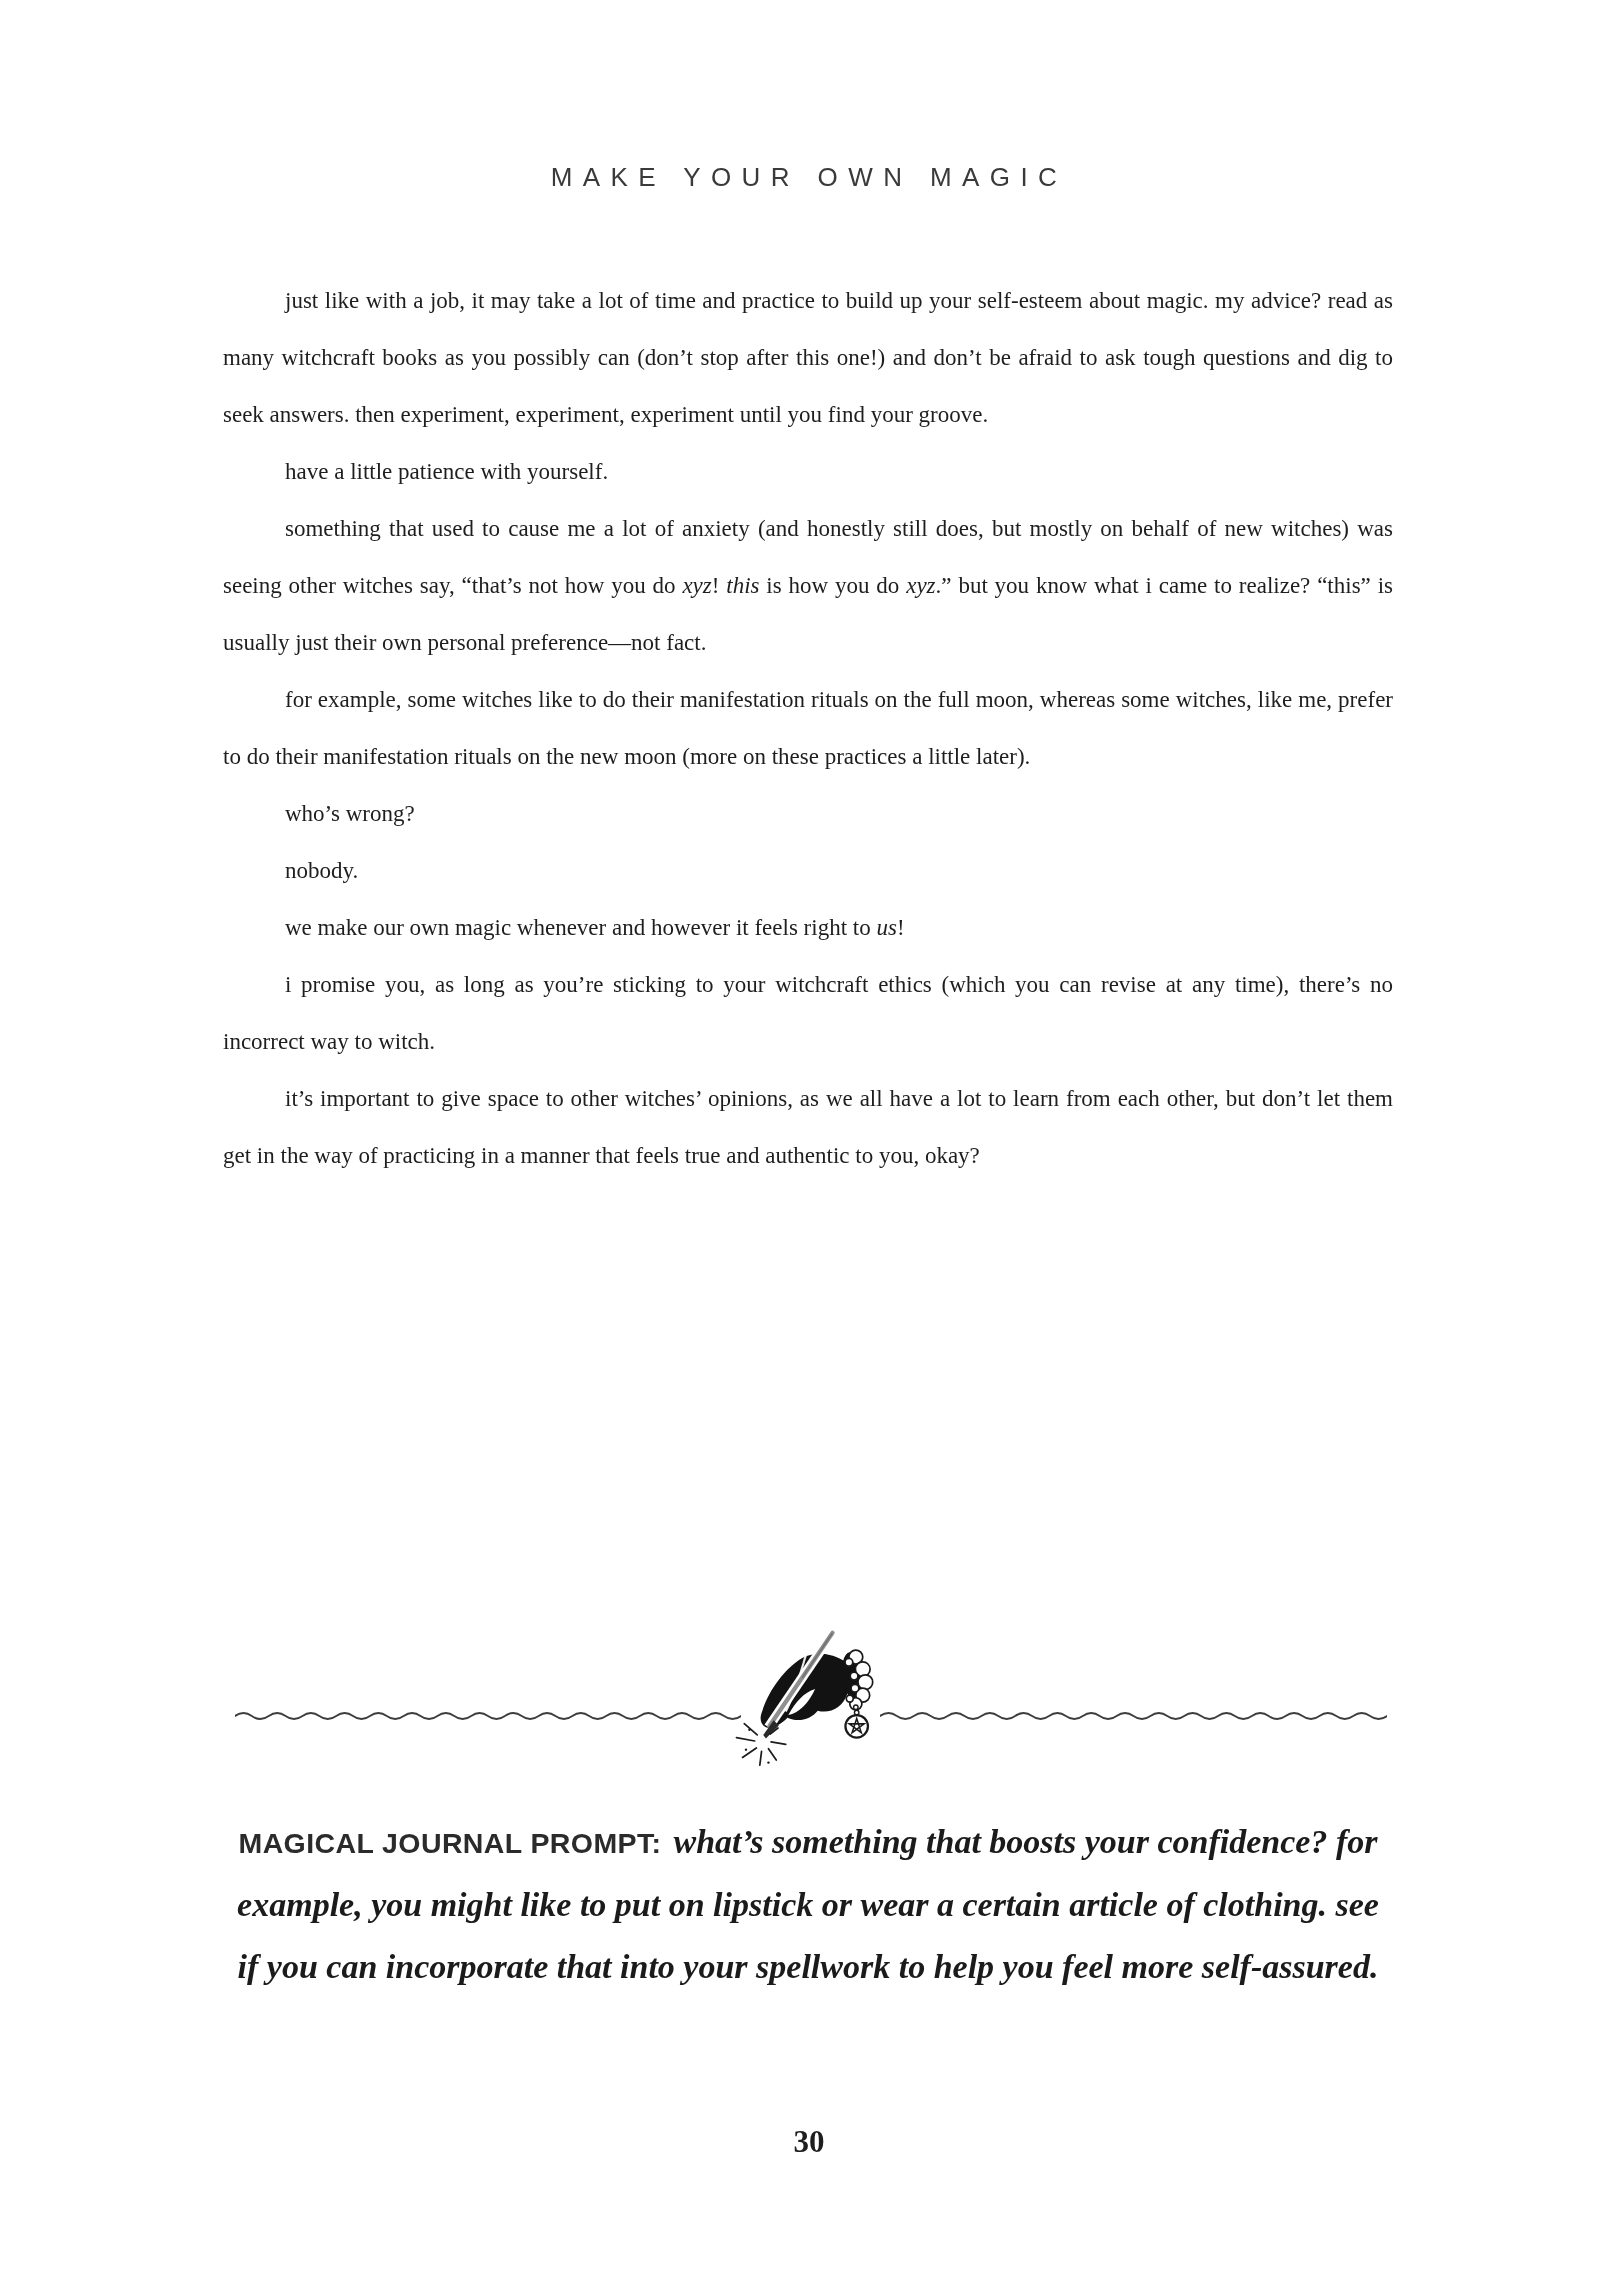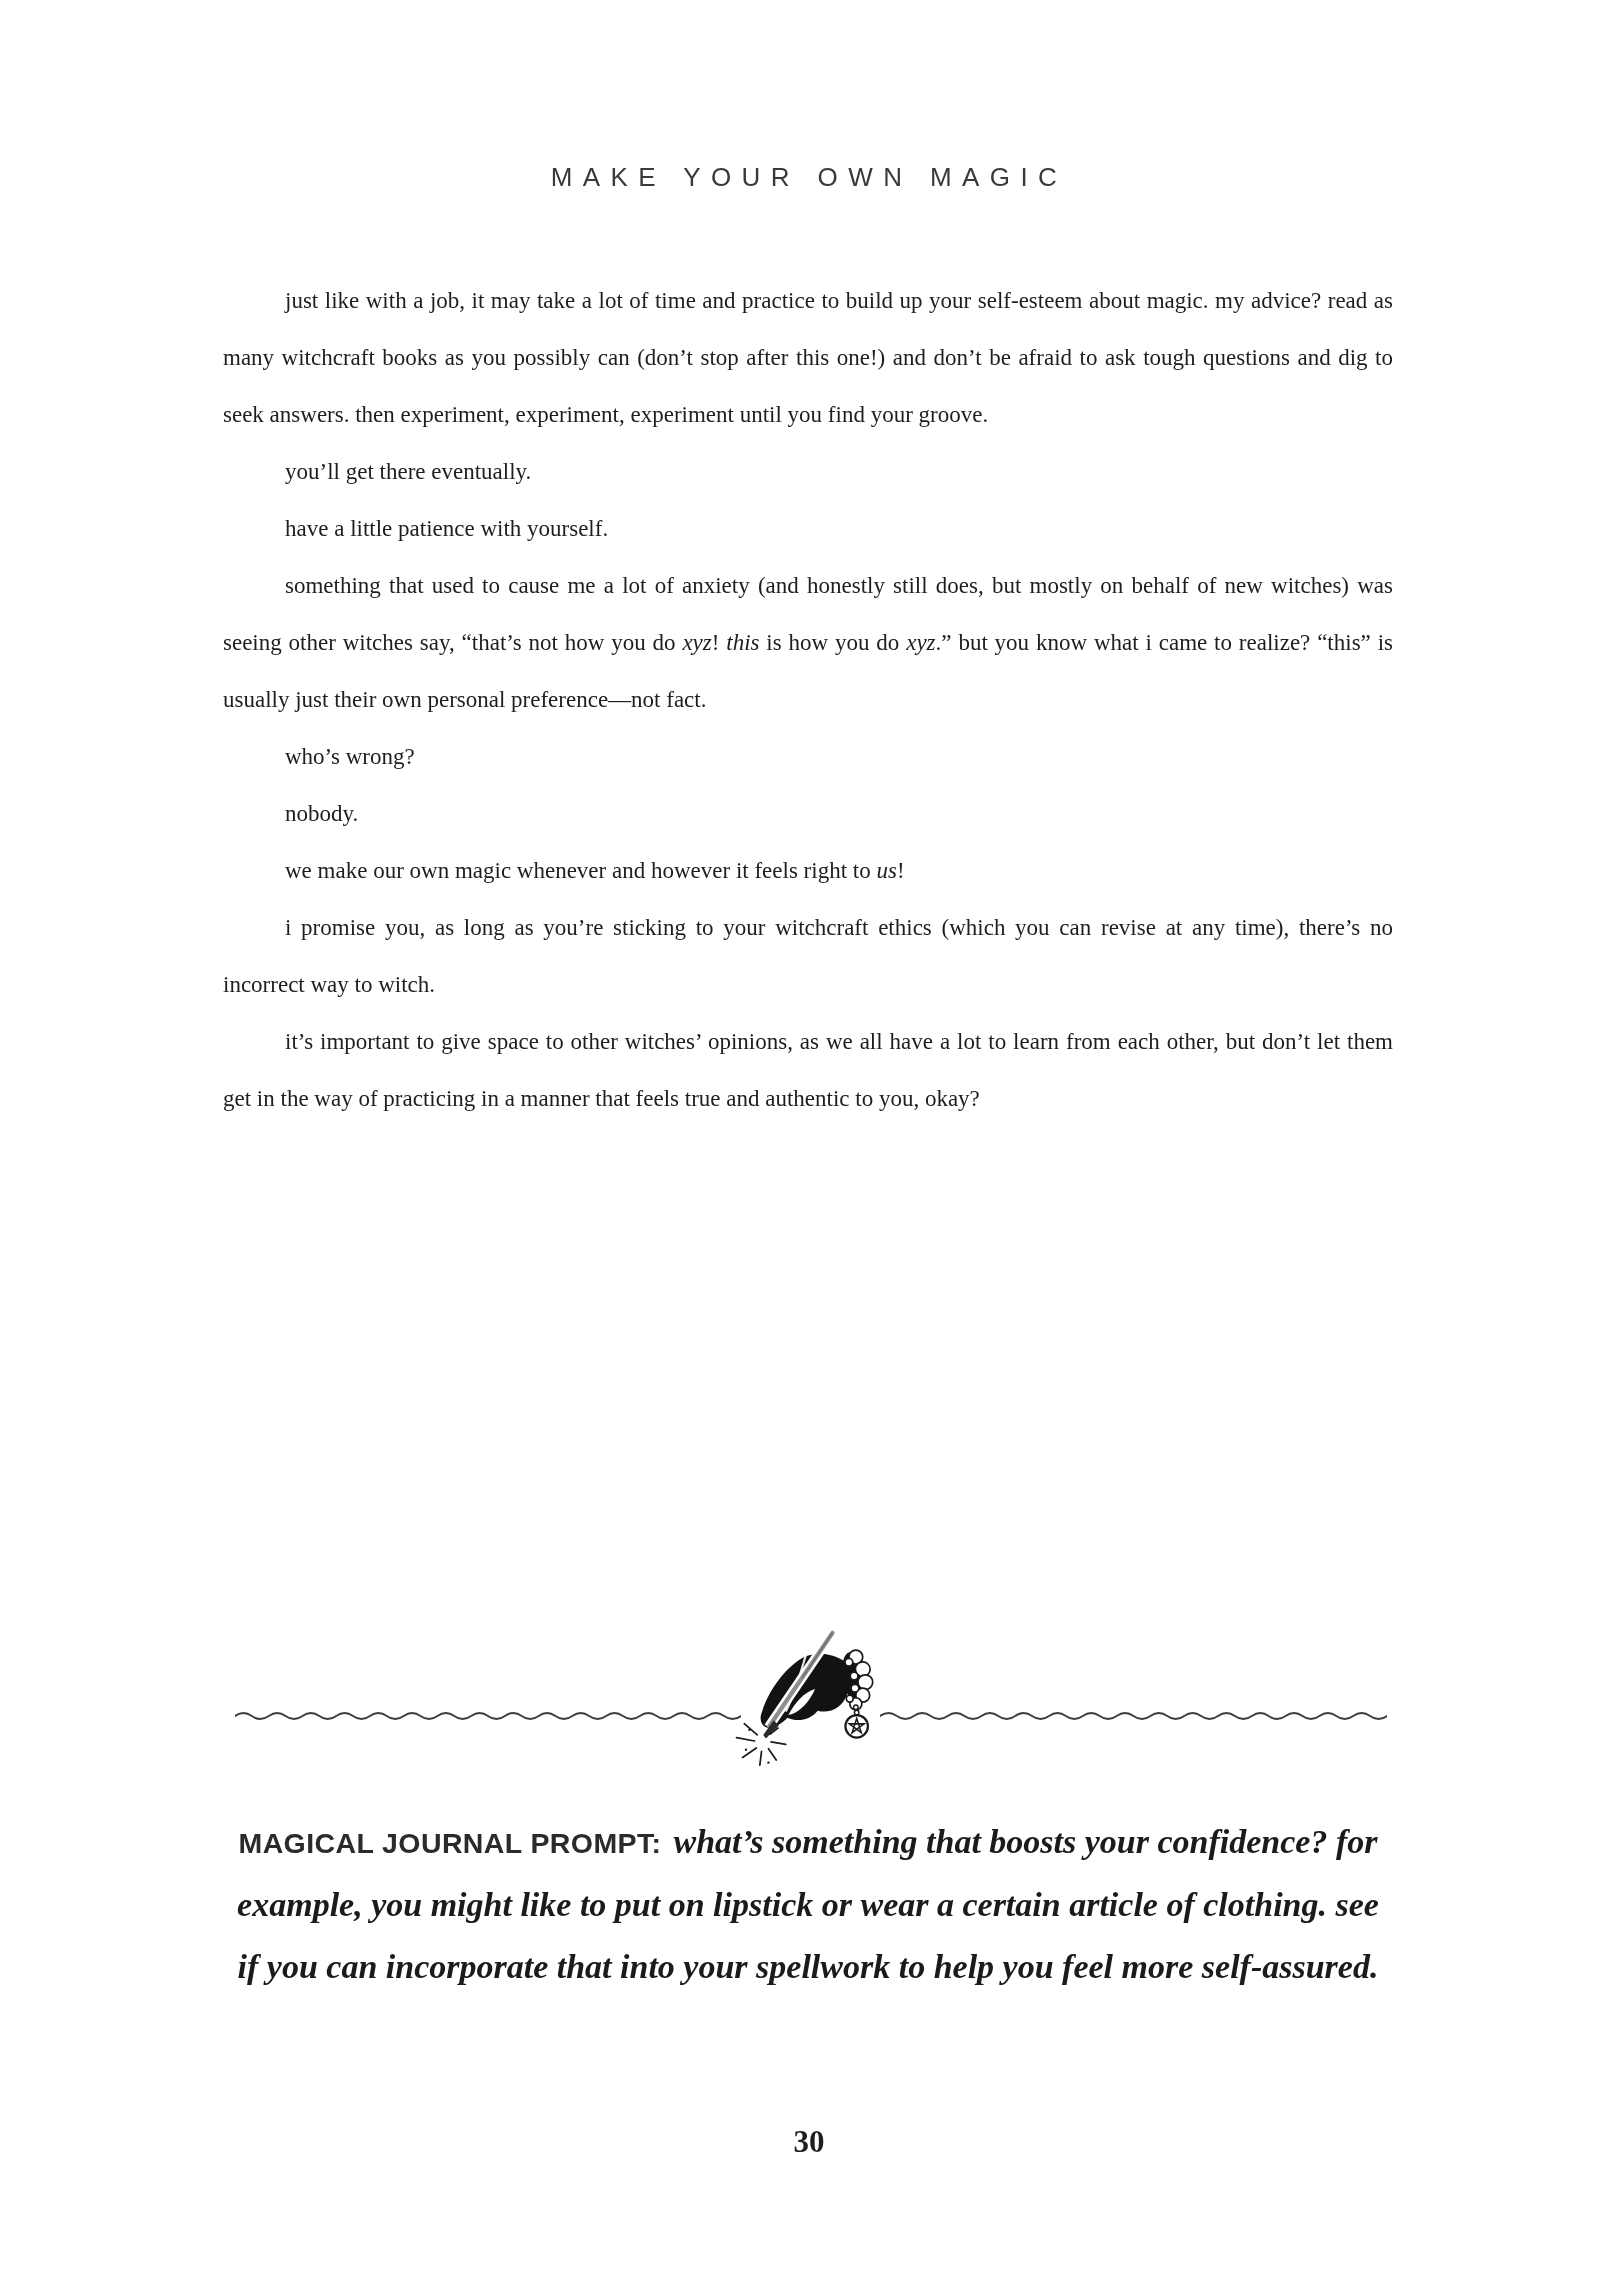--- a/index.html
+++ b/index.html
@@ -61,23 +61,23 @@
 </style>
 </head>
 <body>
 
 <div class="page">
 
   <div class="running-header">MAKE YOUR OWN MAGIC</div>
 
   <div class="body-text">
       <p><span>just like with a job, it may take a lot of time and practice to build up your self-esteem about magic. my advice? read as many witchcraft books as you possibly can (don’t stop after this one!) and don’t be afraid to ask tough questions and dig to seek answers. then experiment, experiment, experiment until you find your groove.</span></p>
-      <p><span>you’ll get there eventually.</span></p>
       <p><span>have a little patience with yourself.</span></p>
       <p><span>something that used to cause me a lot of anxiety (and honestly still does, but mostly on behalf of new witches) was seeing other witches say, “that’s not how you do </span><span class="it">xyz</span><span>! </span><span class="it">this</span><span> is how you do </span><span class="it">xyz</span><span>.” but you know what i came to realize? “this” is usually just their own personal preference—not fact.</span></p>
+      <p><span>for example, some witches like to do their manifestation rituals on the full moon, whereas some witches, like me, prefer to do their manifestation rituals on the new moon (more on these practices a little later).</span></p>
       <p><span>who’s wrong?</span></p>
       <p><span>nobody.</span></p>
       <p><span>we make our own magic whenever and however it feels right to </span><span class="it">us</span><span>!</span></p>
       <p><span>i promise you, as long as you’re sticking to your witchcraft ethics (which you can revise at any time), there’s no incorrect way to witch.</span></p>
       <p><span>it’s important to give space to other witches’ opinions, as we all have a lot to learn from each other, but don’t let them get in the way of practicing in a manner that feels true and authentic to you, okay?</span></p>
     </div>
 
   <div class="divider">
 
     <div class="rule-left">

